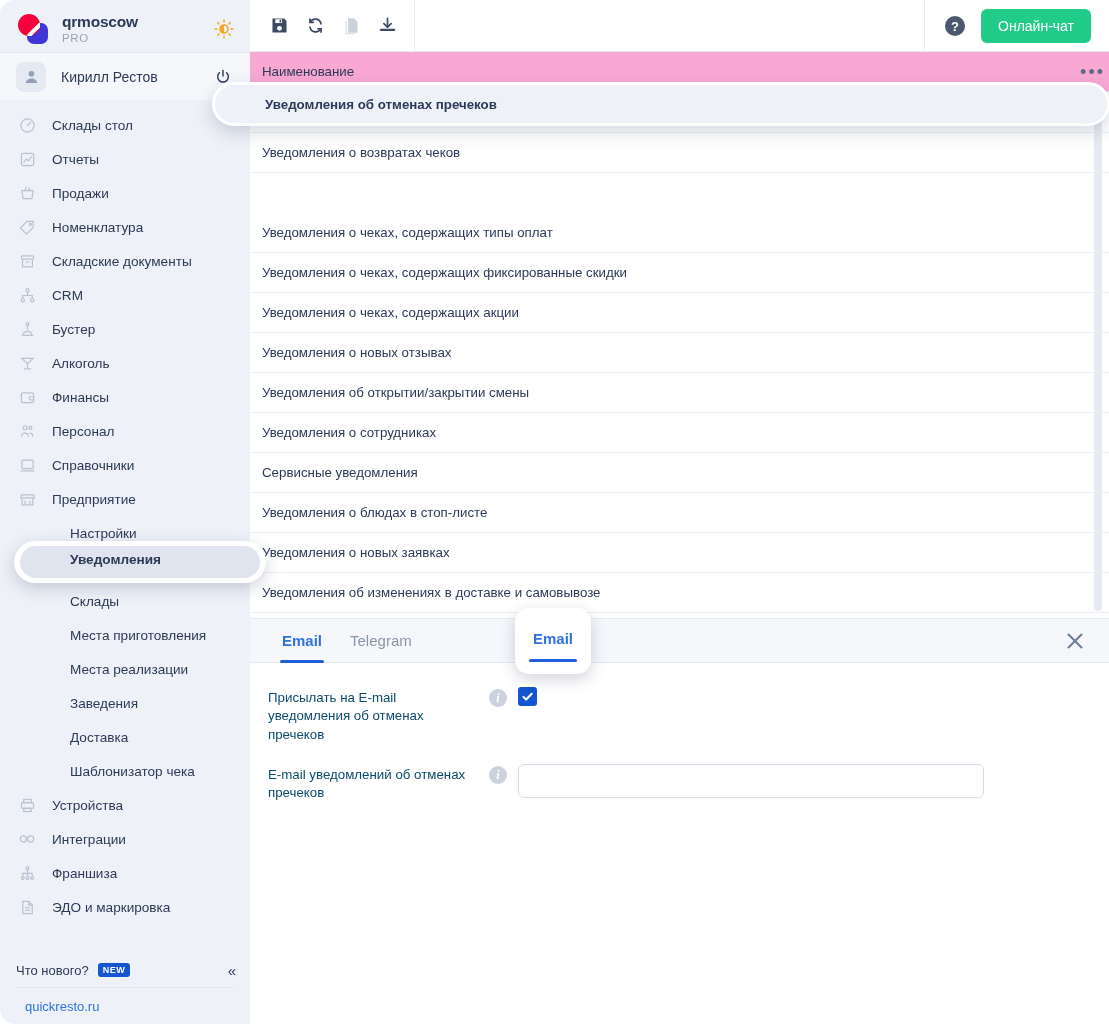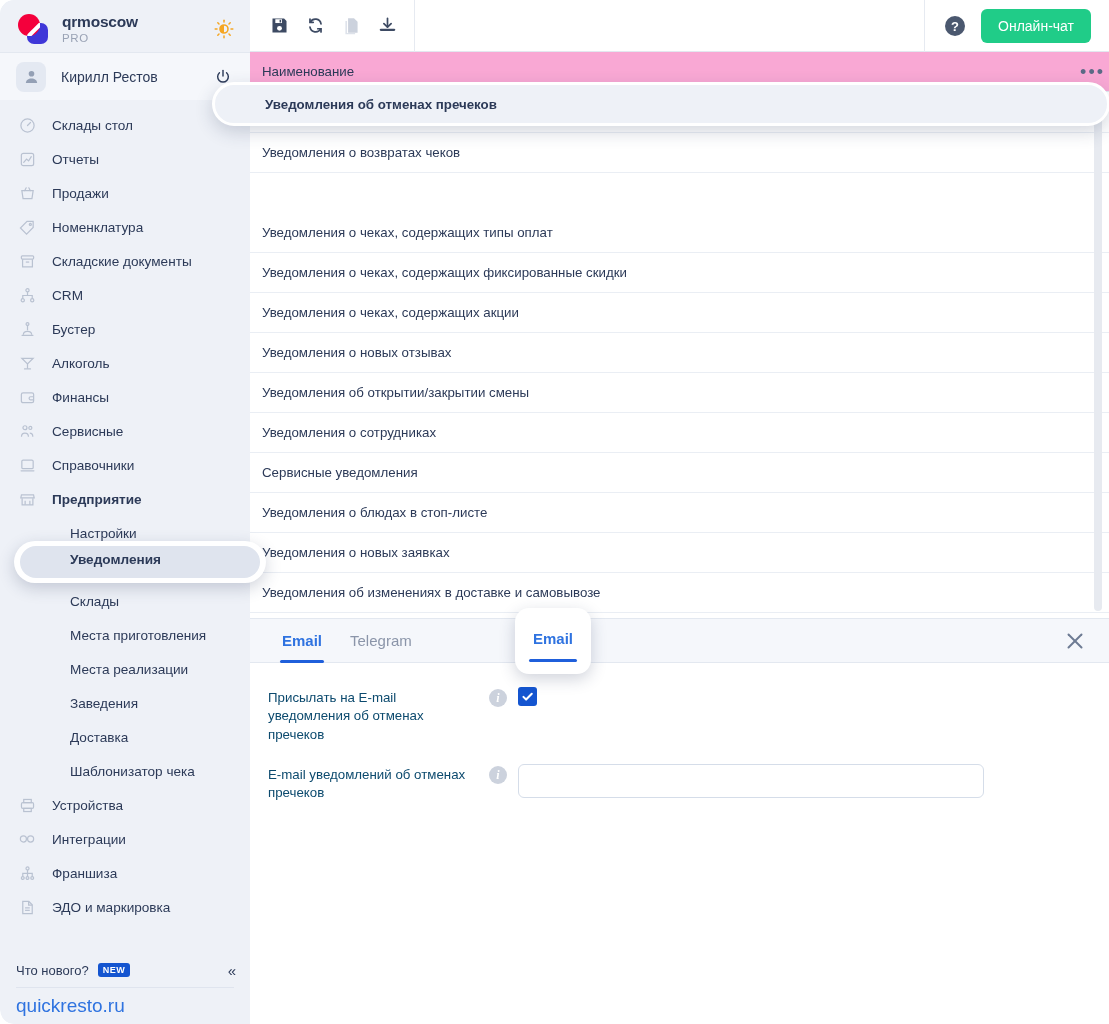--- a/index.html
+++ b/index.html
@@ -67,21 +67,21 @@
   .power-btn { width: 22px; height: 22px; display:flex; align-items:center; justify-content:center; cursor: pointer; }
 
   .nav { padding-top: 8px; }
   .nav-item {
     display: flex; align-items: center; gap: 14px;
     height: 34px; padding: 0 16px; cursor: pointer;
     font-size: 13.6px; color: #2c3a58;
     position: relative;
   }
   .nav-item .ico { width: 22px; flex: 0 0 22px; display: flex; align-items: center; justify-content: center; opacity: .62; }
-  .nav-item.bold { font-weight: bold; }
+  .nav-item.bold { font-weight: normal; }
   .nav-sub {
     display: flex; align-items: center;
     height: 34px; padding-left: 70px; cursor: pointer;
     font-size: 13.6px; color: #2c3a58;
   }
   .nav-sub.active { font-weight: bold; }
 
   
   #spotlight-sidebar {
     position: absolute; left: 14px; top: 541px;
@@ -108,22 +108,22 @@
     height: 34px; padding: 0 14px 0 16px;
     font-size: 13px; color: #2c3a58; cursor: pointer;
   }
   .badge-new {
     background: #1455d0; color: #fff; font-size: 9px; font-weight: bold;
     padding: 2px 5px 2px 5px; border-radius: 3px; letter-spacing: .5px;
   }
   .collapse { margin-left: auto; color: #2c3a58; font-size: 15px; cursor: pointer; }
   .sb-divider { height: 1px; background: #dfe4ee; margin: 0 16px; }
   .sb-link {
-    height: 36px; display: flex; align-items: center; padding: 0 16px;
-    font-size: 19px; color: #2f73e0; cursor: pointer; text-align: center;
+    height: 36px; display: flex; align-items: center; padding: 0 25px;
+    font-size: 13px; color: #2f73e0; cursor: pointer; text-align: center;
   }
 
   
   #main {
     position: absolute; left: 250px; top: 0;
     width: 859px; height: 1024px; background: #ffffff;
     border-radius: 0 14px 14px 0;
   }
   .toolbar {
     height: 52px; display: flex; align-items: center;
@@ -385,21 +385,21 @@
 
       <div class="nav-item">
         <span class="ico">
           <svg width="17" height="17" viewBox="0 0 18 18" fill="none" stroke="#9aa6bb" stroke-width="1.3">
             <circle cx="6.3" cy="5" r="2.1"></circle>
               <circle cx="12" cy="5.2" r="1.6"></circle>
             <path d="M2.6 14.6c0-2.5 1.7-4 3.7-4s3.7 1.5 3.7 4"></path>
               <path d="M11.4 10.8c1.8 0 3.2 1.4 3.2 3.8"></path>
           </svg>
         </span>
-        <span>Сервисные</span>
+        <span>Персонал</span>
       </div>
 
       <div class="nav-item">
         <span class="ico">
           <svg width="17" height="17" viewBox="0 0 18 18" fill="none" stroke="#9aa6bb" stroke-width="1.3">
             <rect x="3" y="3.2" width="12" height="9.2" rx="1.4"></rect>
               <line x1="2.2" y1="14.6" x2="15.8" y2="14.6" stroke-linecap="round"></line>
           </svg>
         </span>
         <span>Справочники</span>

